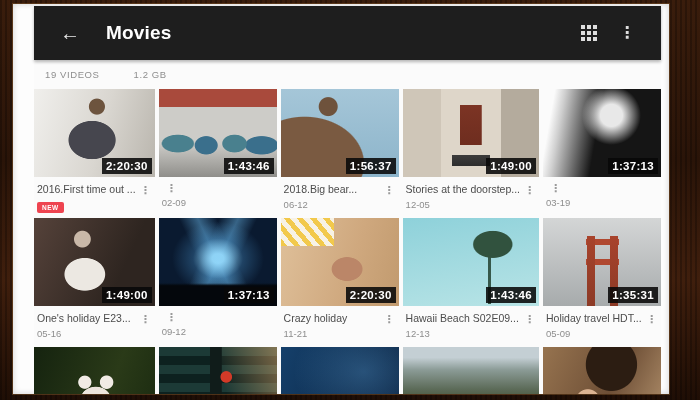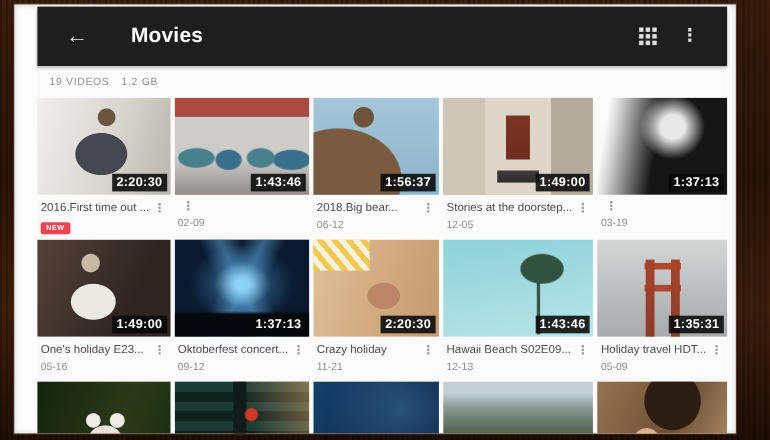--- a/index.html
+++ b/index.html
@@ -17,29 +17,29 @@
     box-shadow:0 0 0 1px rgba(120,80,40,.55), inset 0 0 6px rgba(0,0,0,.18);
   }
   .app{position:absolute; top:2px; left:21px; right:8px; bottom:0; background:#fbfbfb;}
 
   
   .appbar{
     height:54px; background:#1e1e1e; display:flex; align-items:center;
     padding:0 22px 0 26px; box-shadow:0 2px 3px rgba(0,0,0,.28);
   }
   .back{color:#e9e9e9; font-size:20px; line-height:1; cursor:pointer; font-weight:bold;}
-  .appbar-title{color:#fff; font-size:19px; font-weight:700; margin-left:39px; letter-spacing:.2px;}
+  .appbar-title{color:#fff; font-size:19px; font-weight:700; margin-left:26px; letter-spacing:.2px;}
   .appbar-spacer{flex:1;}
   .gridicon{width:4px;height:4px;background:#dedede;margin-right:24px;
     box-shadow:6px 0 #dedede,12px 0 #dedede,0 6px #dedede,6px 6px #dedede,12px 6px #dedede,0 12px #dedede,6px 12px #dedede,12px 12px #dedede;
     transform:translate(-6px,-6px);}
   .moreicon{color:#dedede;font-size:16px;font-weight:bold;line-height:1;cursor:pointer;padding:2px 4px;}
 
   
-  .summary{height:29px; display:flex; align-items:center; padding-left:11px; gap:11px;}
+  .summary{height:29px; display:flex; align-items:center; padding-left:11px; gap:34px;}
   .summary span{color:#8e8e8e; font-size:9.5px; letter-spacing:.6px;}
 
   
   .grid{display:grid; grid-template-columns:repeat(5,1fr); column-gap:4px; row-gap:4px;}
   .card{display:flex; flex-direction:column; cursor:pointer;}
   .thumb{position:relative; height:88px; background:#ccc; overflow:hidden;}
   .dur{
     position:absolute; right:3px; bottom:3px;
     background:rgba(8,8,8,.88); color:#fff; font-weight:700;
     font-size:11.5px; padding:2px 4px; letter-spacing:.3px;
@@ -161,21 +161,20 @@
             </div>
             <span class="vdate">05-16</span>
           </div>
         </div>
         <div class="card">
           <div class="thumb t7">
             <span class="dur">1:37:13</span>
           </div>
           <div class="meta">
             <div class="metarow">
-              <span class="vtitle">Oktoberfest concert...</span>
               <span class="dots">⋮</span>
             </div>
             <span class="vdate">09-12</span>
           </div>
         </div>
         <div class="card">
           <div class="thumb t8">
             <span class="dur">2:20:30</span>
           </div>
           <div class="meta">

